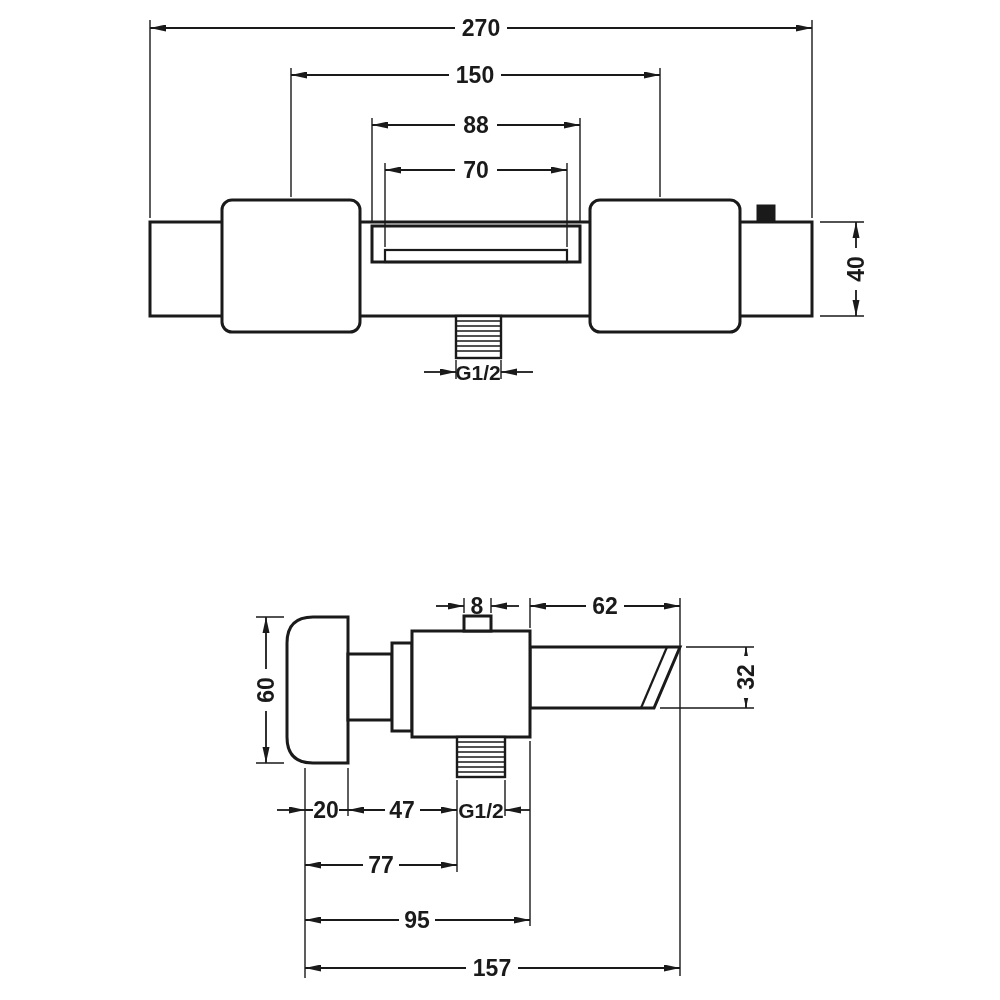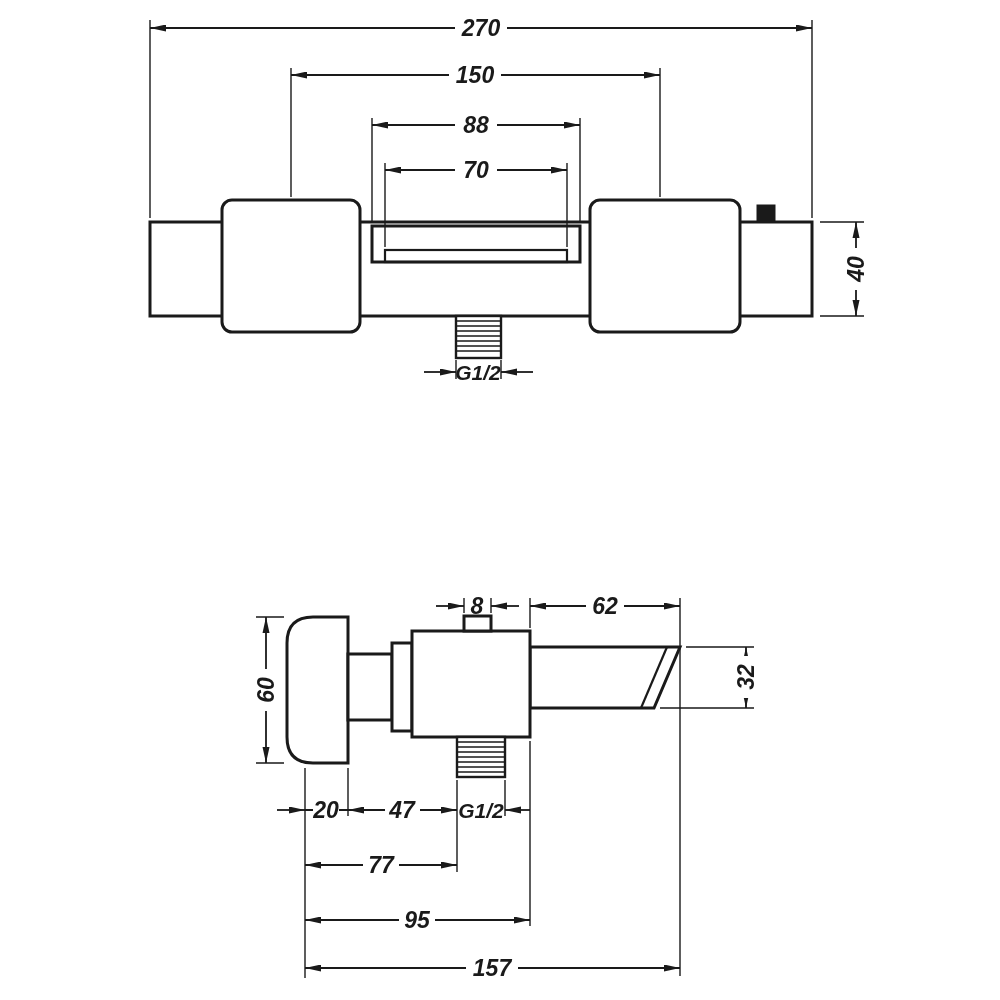--- a/index.html
+++ b/index.html
@@ -1,17 +1,17 @@
 <!DOCTYPE html>
 <html><head>
 <meta charset="utf-8">
 <title>Technical Drawing</title>
 <style>
   html,body{margin:0;padding:0;background:#ffffff;}
-  .canvas{width:1000px;height:1000px;background:#ffffff;font-family:"Liberation Sans",sans-serif;font-style:italic;}
+  .canvas{width:1000px;height:1000px;background:#ffffff;font-family:"Liberation Sans",sans-serif;}
   svg{display:block;}
   .obj{fill:#ffffff;stroke:#1a1a1a;stroke-width:3;stroke-linejoin:miter;}
   .obj2{fill:#ffffff;stroke:#1a1a1a;stroke-width:2.4;}
   .obj-thin{fill:none;stroke:#1a1a1a;stroke-width:2.2;}
   .fillDark{fill:#1a1a1a;stroke:#1a1a1a;stroke-width:1;}
   .dim{stroke:#1a1a1a;stroke-width:1.8;fill:none;}
   .ext{stroke:#1a1a1a;stroke-width:1.4;fill:none;}
   .hatch{stroke:#1a1a1a;stroke-width:1.6;fill:none;}
   .lbl{font-family:"Liberation Sans",sans-serif;font-size:23px;font-weight:bold;fill:#1a1a1a;text-anchor:middle;dominant-baseline:central;}
   .lbl-sm{font-family:"Liberation Sans",sans-serif;font-size:21px;font-weight:bold;fill:#1a1a1a;text-anchor:middle;dominant-baseline:central;}

